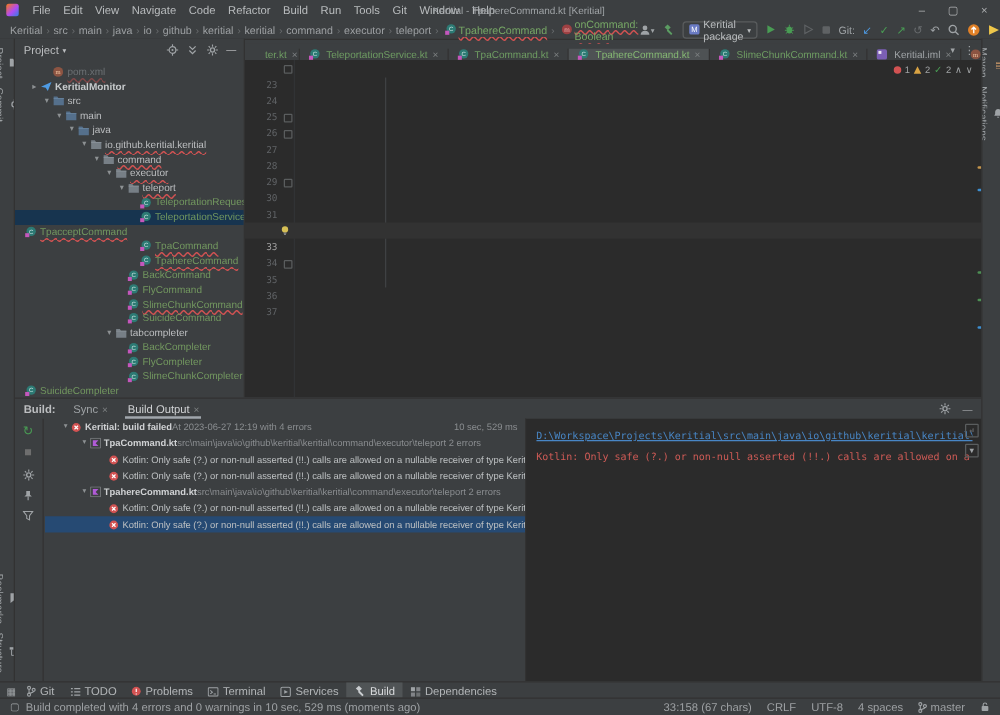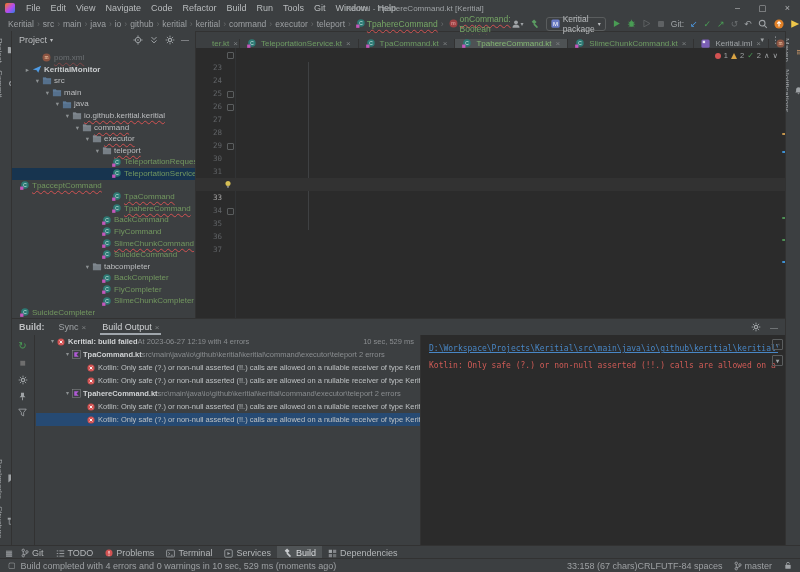--- a/index.html
+++ b/index.html
@@ -1107,21 +1107,21 @@
           </span>
           <span>Dependencies</span>
         </div>
       </div>
   </div>
 
   <div class="statusbar">
     <span style="font-size:8px;color:#9fa3a6">▢</span>
     <span>Build completed with 4 errors and 0 warnings in 10 sec, 529 ms (moments ago)</span>
     <span class="sb-right">
-      <span style="display:flex;">
+      <span style="display:flex;gap:12px">
 
       <span>33:158 (67 chars)</span>
           <span>CRLF</span>
           <span>UTF-8</span>
           <span>4 spaces</span>
         </span>
       <span class="sb-branch">
         <span>
             <svg width="8" height="10" viewBox="0 0 10 12">
               <circle cx="2.8" cy="2.6" r="1.5" fill="none" stroke="#9fa3a6" stroke-width="1.1"></circle>

